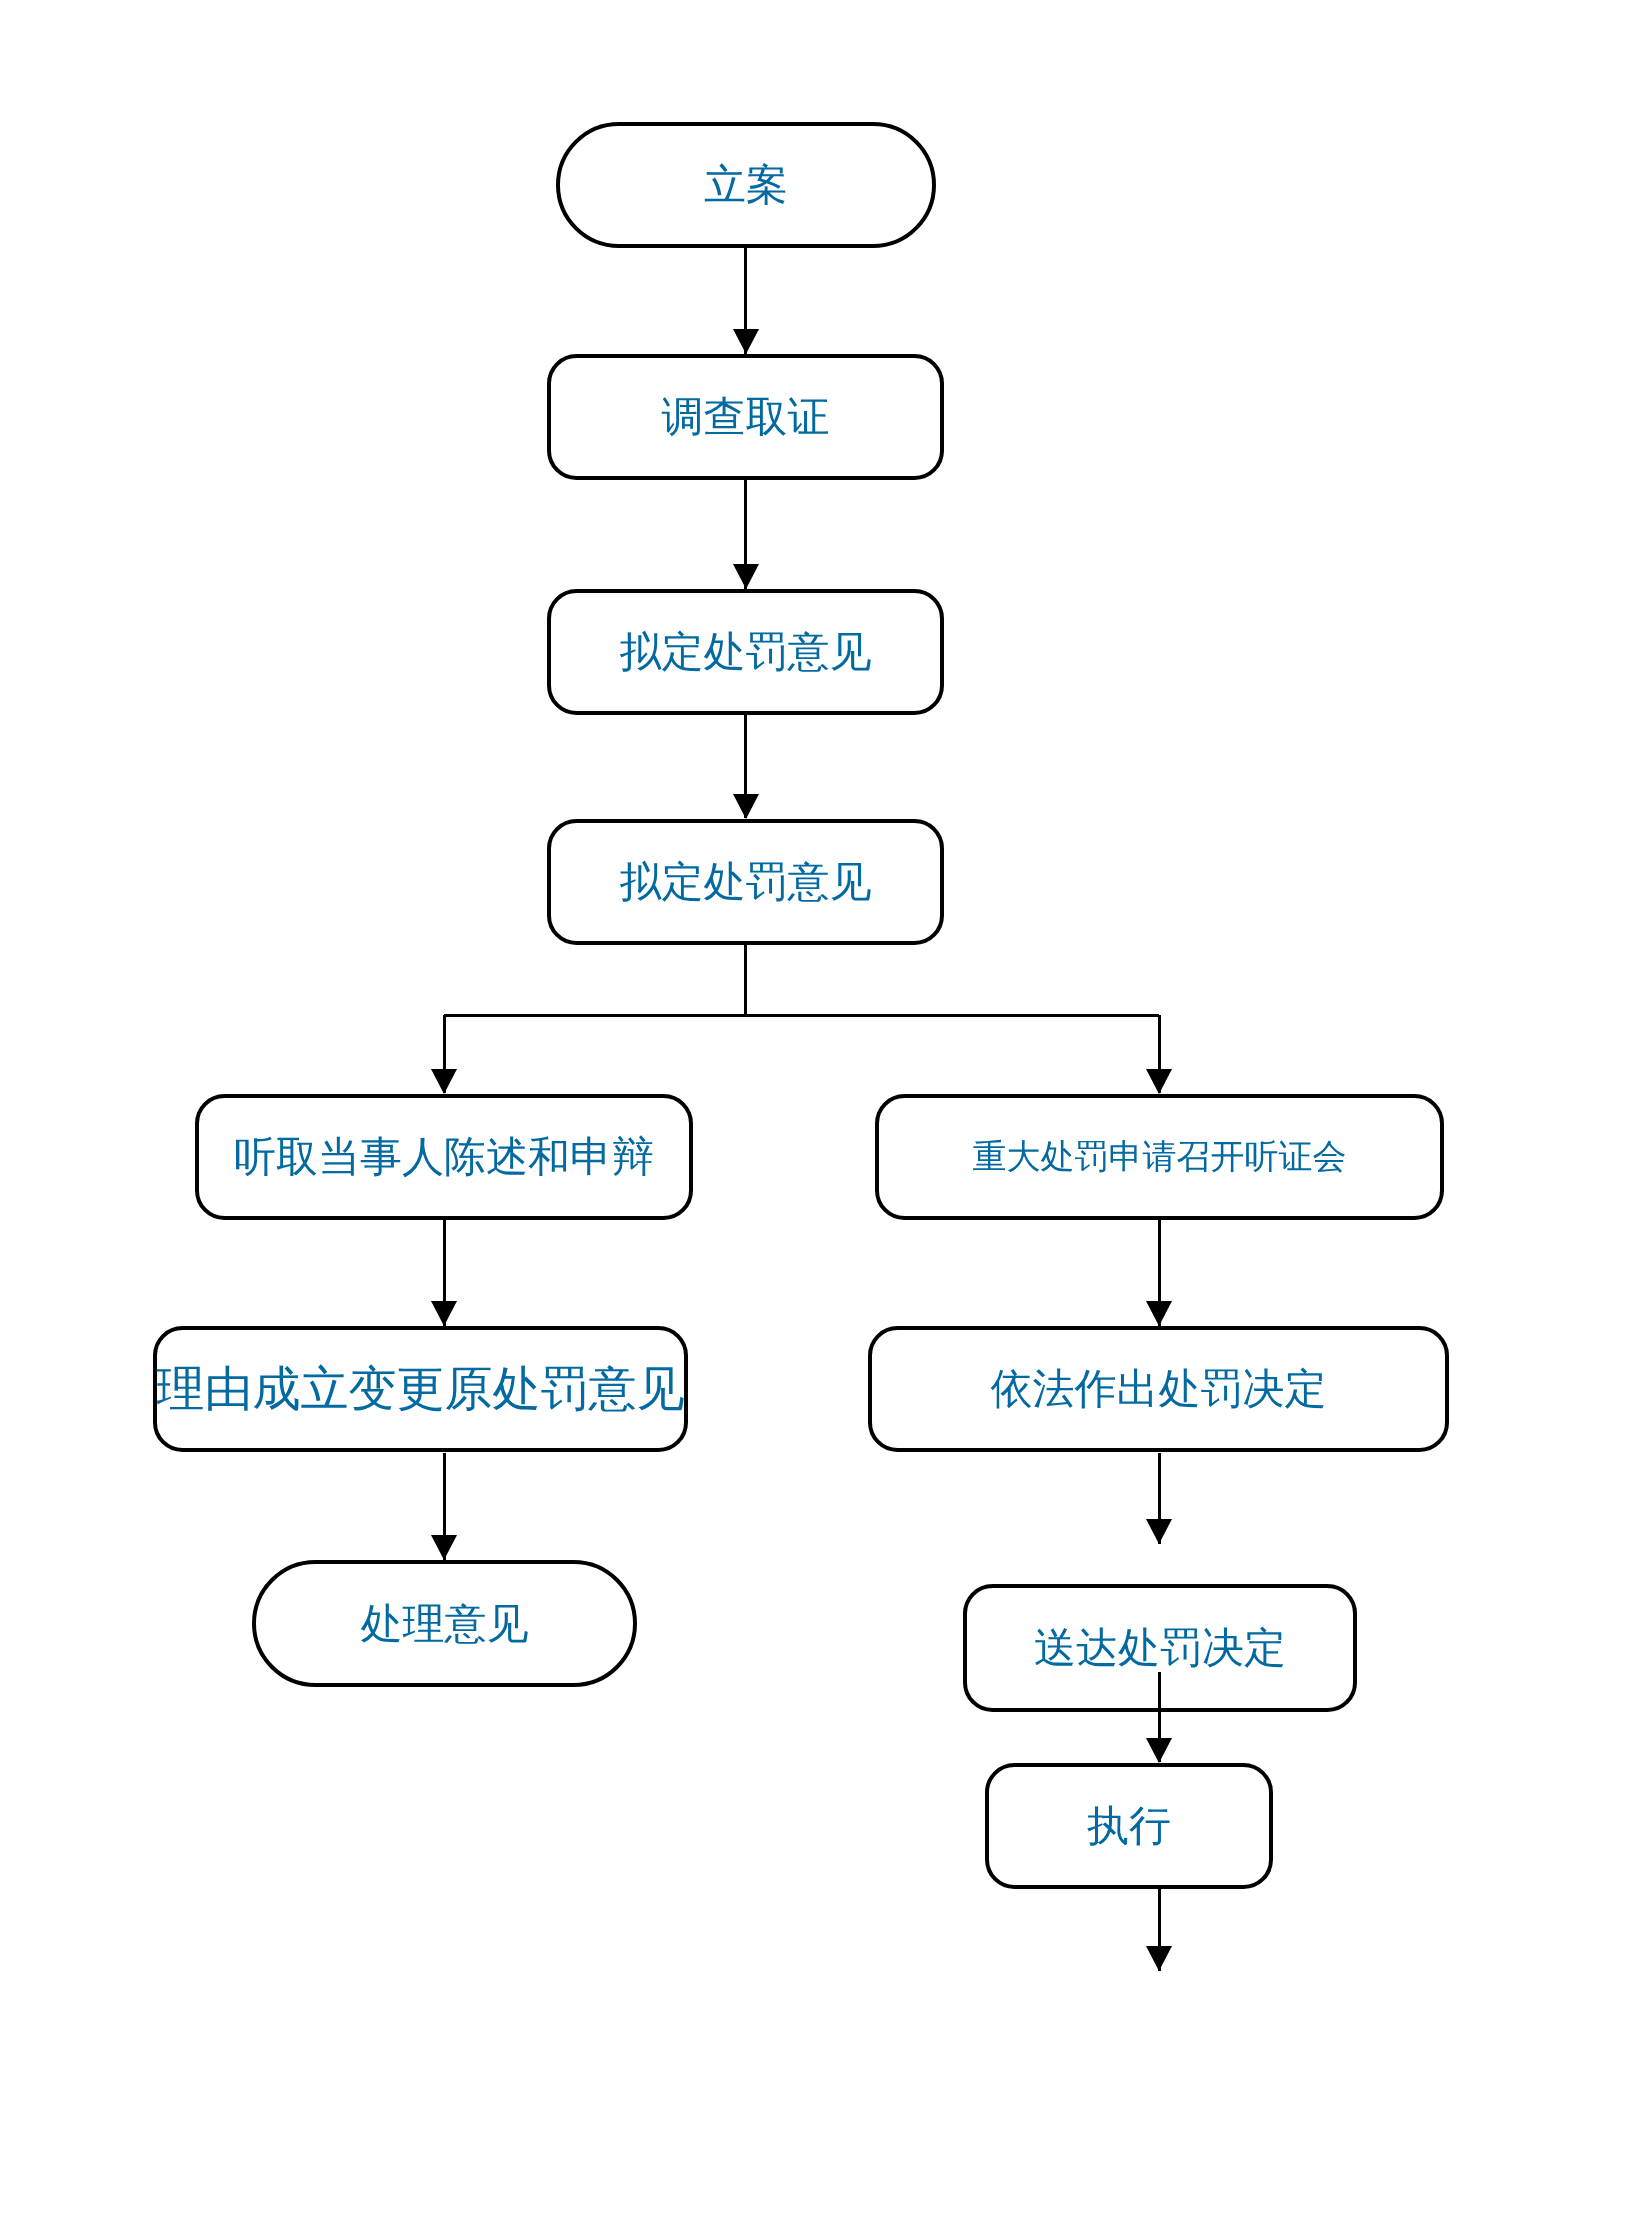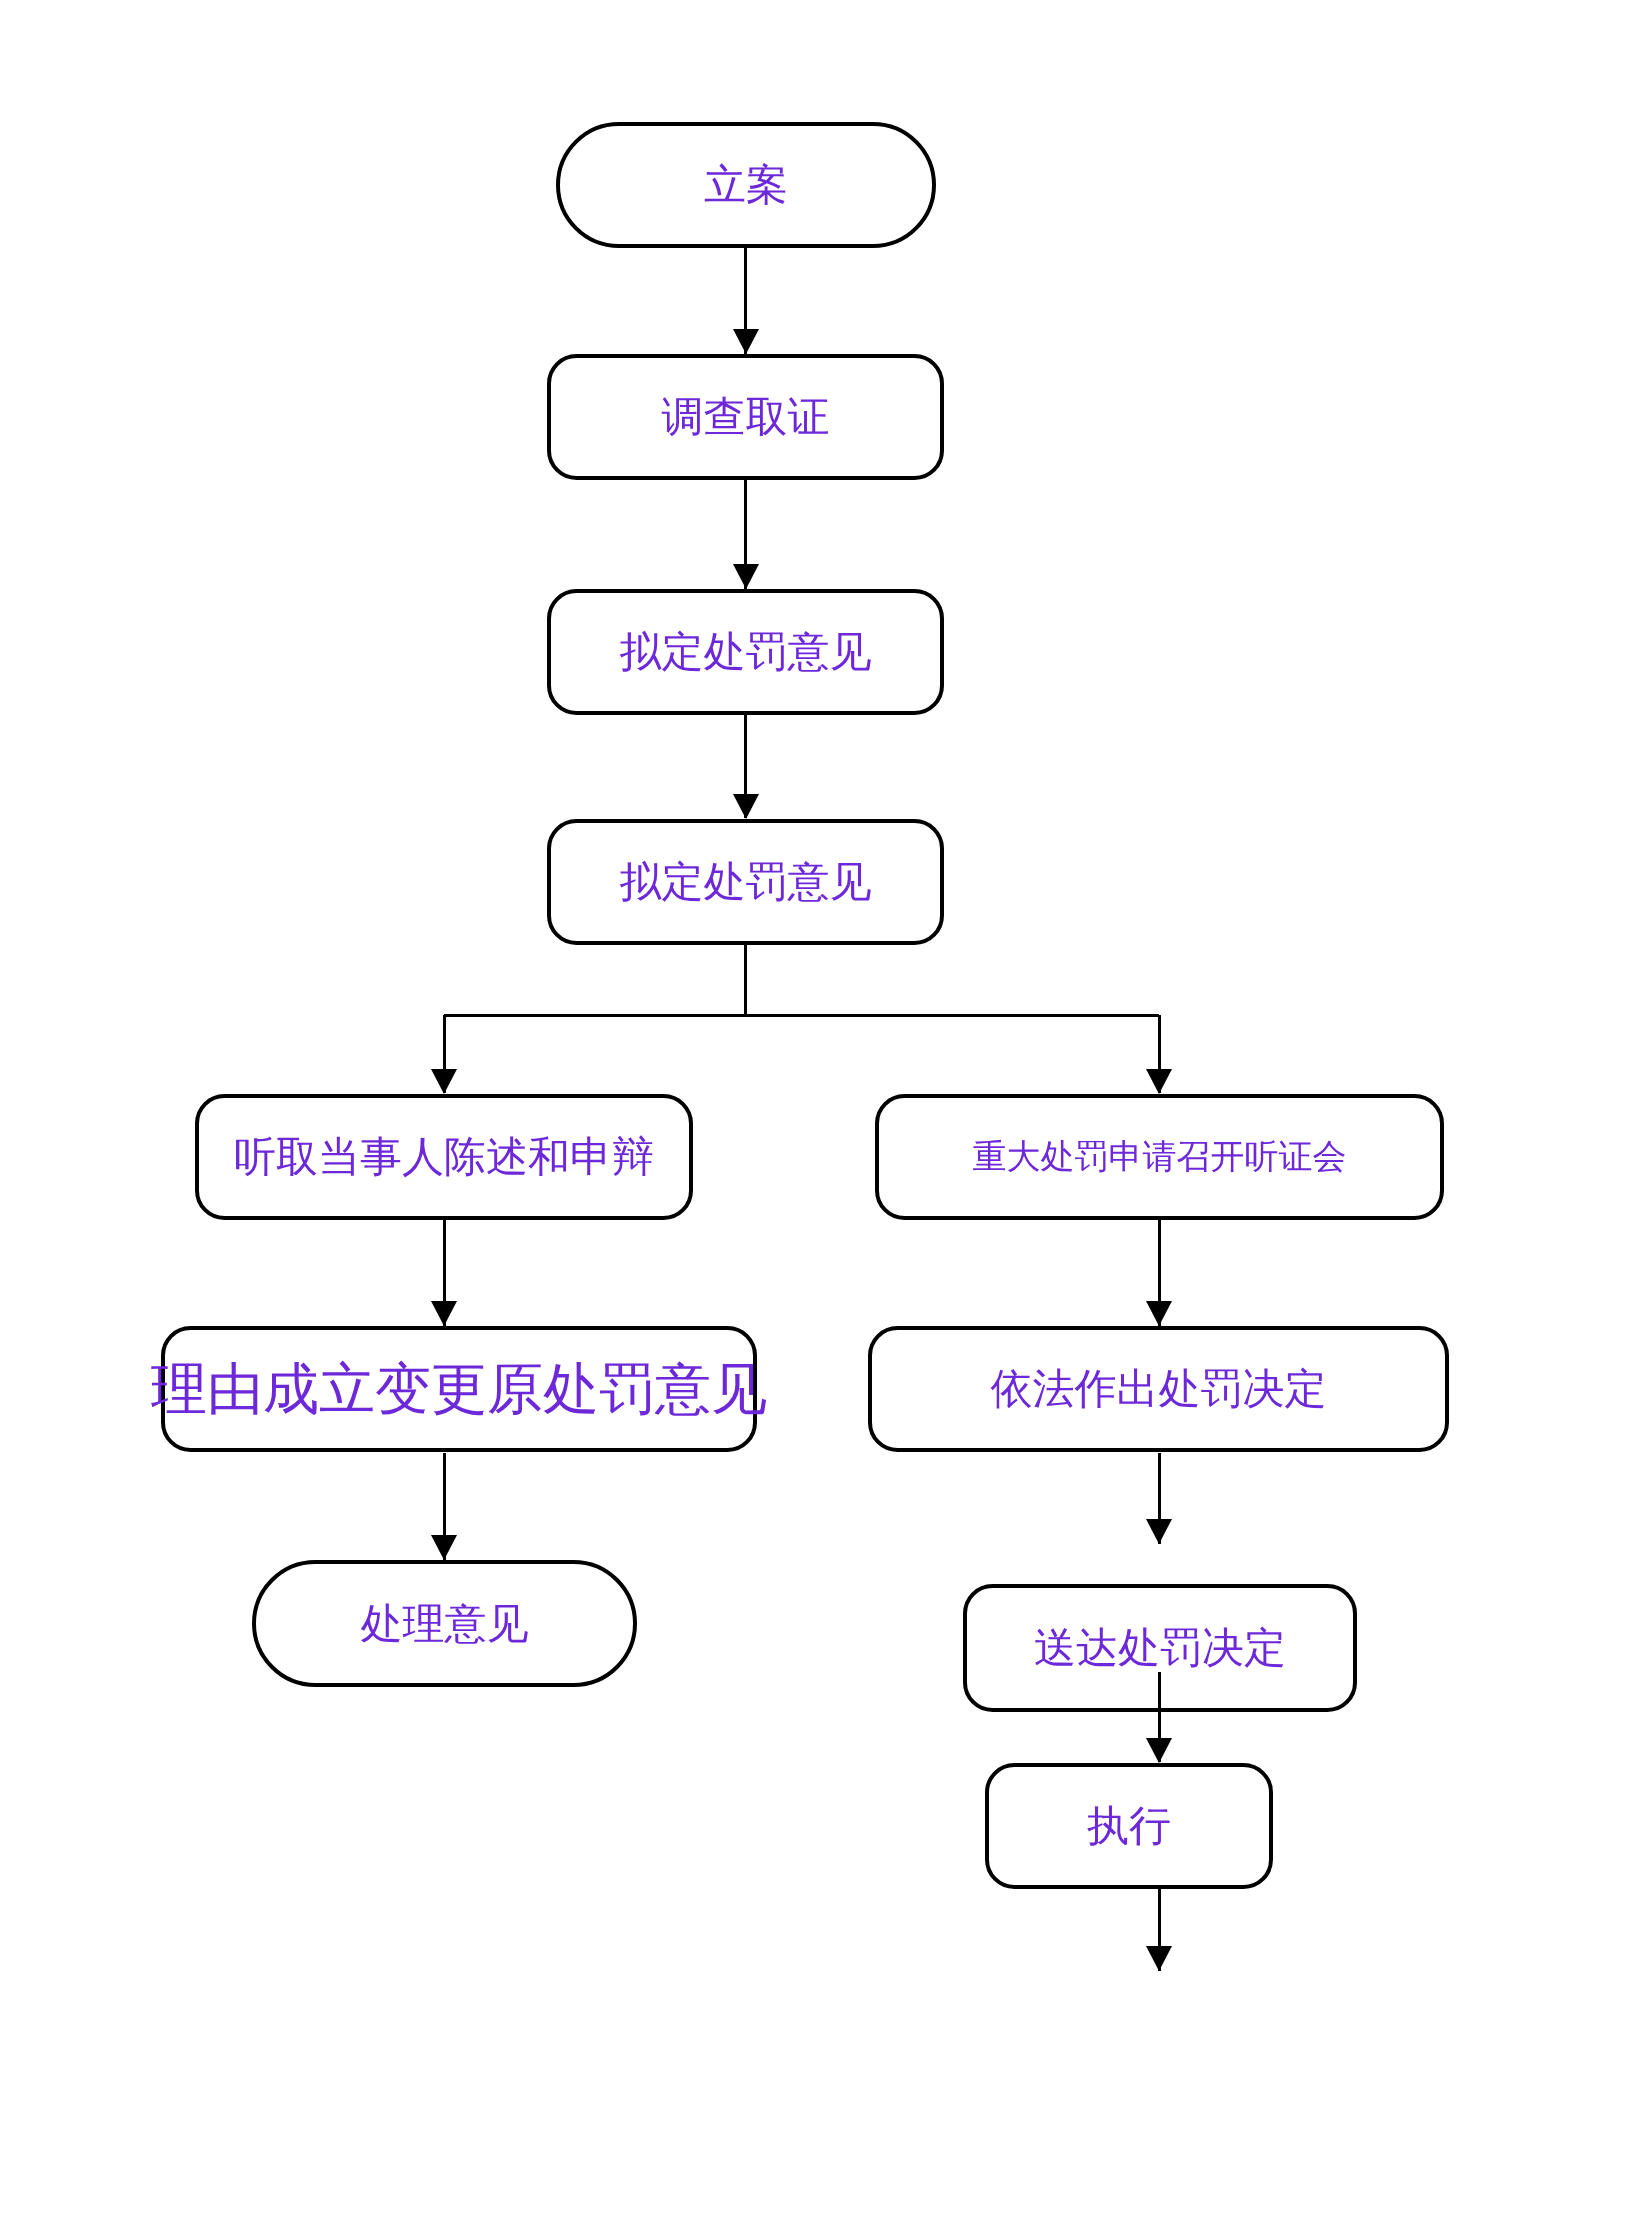--- a/index.html
+++ b/index.html
@@ -16,21 +16,21 @@
     overflow: hidden;
   }
   .node {
     position: absolute;
     box-sizing: border-box;
     display: flex;
     align-items: center;
     justify-content: center;
     background: #ffffff;
     border: 4.6px solid #000000;
-    color: #6d28d9;
+    color: #0369a1;
     font-size: 42px;
     line-height: 1;
     white-space: nowrap;
     text-align: center;
   }
   .node.rect {
     border-radius: 29.5px;
   }
   .node.stadium {
     border-radius: 922px;
@@ -63,21 +63,21 @@
     </div>
     <div class="node rect" style="left: 547px; top: 819px; width: 397px; height: 126px; border-width: 4.6px; border-color: rgb(0, 0, 0); background: rgb(255, 255, 255); font-size: 42px;">
       <span>拟定处罚意见</span>
     </div>
     <div class="node rect" style="left: 195px; top: 1094px; width: 498px; height: 126px; border-width: 4.6px; border-color: rgb(0, 0, 0); background: rgb(255, 255, 255); font-size: 42px;">
       <span>听取当事人陈述和申辩</span>
     </div>
     <div class="node rect" style="left: 875px; top: 1094px; width: 569px; height: 126px; border-width: 4.6px; border-color: rgb(0, 0, 0); background: rgb(255, 255, 255); font-size: 34px;">
       <span>重大处罚申请召开听证会</span>
     </div>
-    <div class="node rect" style="left: 153px; top: 1326px; width: 596px; height: 126px; border-width: 4.6px; border-color: rgb(0, 0, 0); background: rgb(255, 255, 255); font-size: 56px; margin-left: 8px;">
+    <div class="node rect" style="left: 153px; top: 1326px; width: 535px; height: 126px; border-width: 4.6px; border-color: rgb(0, 0, 0); background: rgb(255, 255, 255); font-size: 48px;">
       <span>理由成立变更原处罚意见</span>
     </div>
     <div class="node rect" style="left: 868px; top: 1326px; width: 581px; height: 126px; border-width: 4.6px; border-color: rgb(0, 0, 0); background: rgb(255, 255, 255); font-size: 42px;">
       <span>依法作出处罚决定</span>
     </div>
     <div class="node stadium" style="left: 252px; top: 1560px; width: 385px; height: 127px; border-width: 4.6px; border-color: rgb(0, 0, 0); background: rgb(255, 255, 255); font-size: 42px; border-radius: 64px;">
       <span>处理意见</span>
     </div>
     <div class="node rect" style="left: 963px; top: 1544px; width: 394px; height: 128px; border-width: 4.6px; border-color: rgb(0, 0, 0); background: rgb(255, 255, 255); font-size: 42px; margin-top: 40px;">
       <span>送达处罚决定</span>

